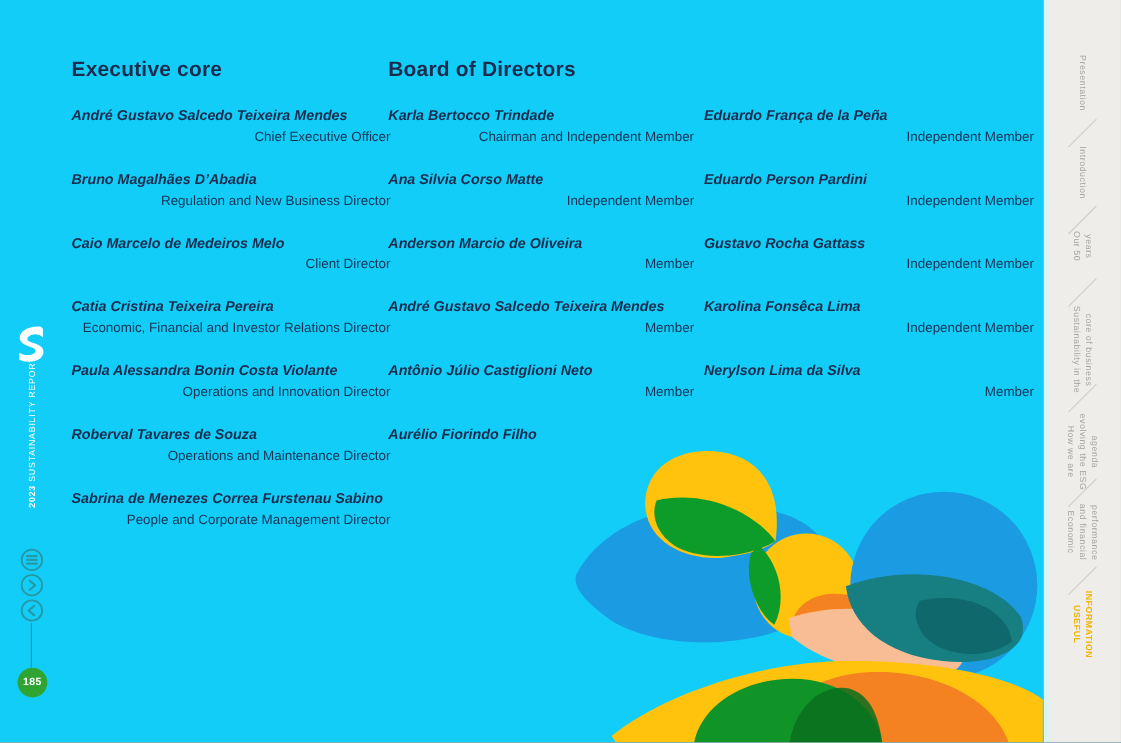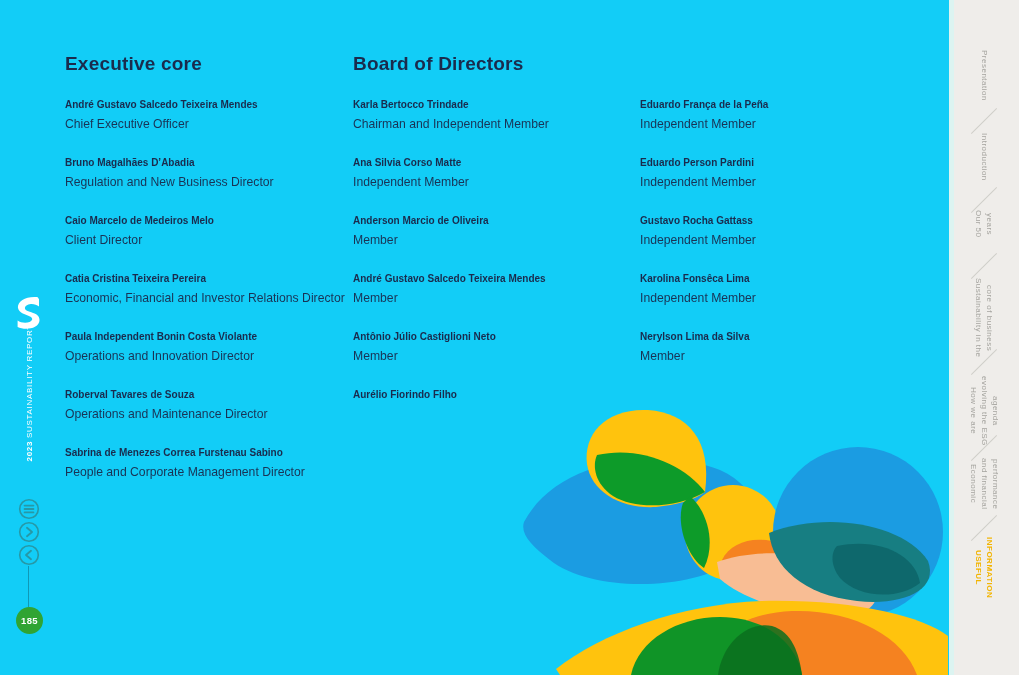--- a/index.html
+++ b/index.html
@@ -11,22 +11,22 @@
   
   .page-area{position:absolute;left:0;top:0;width:949px;height:675px;background:#12cdf7;overflow:hidden;}
   .decor{position:absolute;left:0;top:0;z-index:1;pointer-events:none;}
   
   .content-col{position:absolute;top:50px;z-index:2;color:#1a2b4d;}
   .col-0{left:65px;width:290px;}
   .col-1{left:353px;width:278px;}
   .col-2{left:640px;width:300px;}
   .col-heading{font-size:19px;font-weight:700;line-height:27px;height:45px;letter-spacing:.2px;}
   .member{margin-bottom:19px;}
-  .member-name{font-size:10px;font-weight:700;line-height:19.5px;}
-  .member-role{font-size:12.2px;font-weight:400;line-height:19.5px;opacity:.95;}
+  .member-name{font-size:13px;font-weight:700;line-height:19.5px;font-style:italic;}
+  .member-role{font-size:12.2px;font-weight:400;line-height:19.5px;opacity:.95;text-align:right;}
   
   .left-rail{position:absolute;left:0;top:0;width:58px;height:520px;z-index:3;}
   .logo{position:absolute;left:15px;top:296px;}
   .rail-title{
     position:absolute;left:-36px;top:392px;width:130px;text-align:center;
     transform:rotate(-90deg);transform-origin:center;
     color:#ffffff;font-size:8px;letter-spacing:.7px;white-space:nowrap;
   }
   .rail-title .yr{font-weight:700;}
   .rail-icons{position:absolute;left:18px;top:498px;width:22px;}
@@ -90,21 +90,21 @@
           </div>
           <div class="member">
             <div class="member-name">Caio Marcelo de Medeiros Melo</div>
             <div class="member-role">Client Director</div>
           </div>
           <div class="member">
             <div class="member-name">Catia Cristina Teixeira Pereira</div>
             <div class="member-role">Economic, Financial and Investor Relations Director</div>
           </div>
           <div class="member">
-            <div class="member-name">Paula Independent Bonin Costa Violante</div>
+            <div class="member-name">Paula Alessandra Bonin Costa Violante</div>
             <div class="member-role">Operations and Innovation Director</div>
           </div>
           <div class="member">
             <div class="member-name">Roberval Tavares de Souza</div>
             <div class="member-role">Operations and Maintenance Director</div>
           </div>
           <div class="member">
             <div class="member-name">Sabrina de Menezes Correa Furstenau Sabino</div>
             <div class="member-role">People and Corporate Management Director</div>
           </div>

